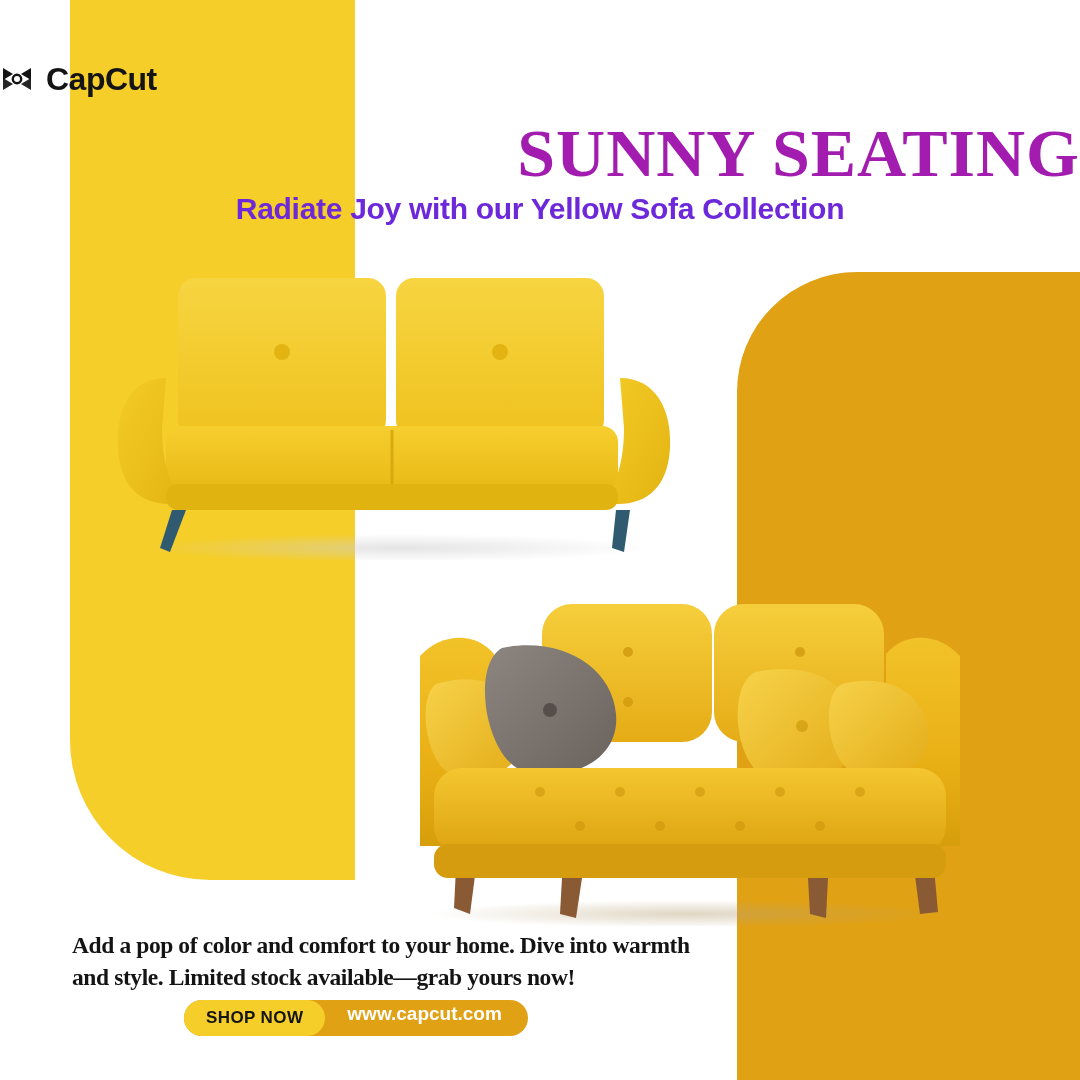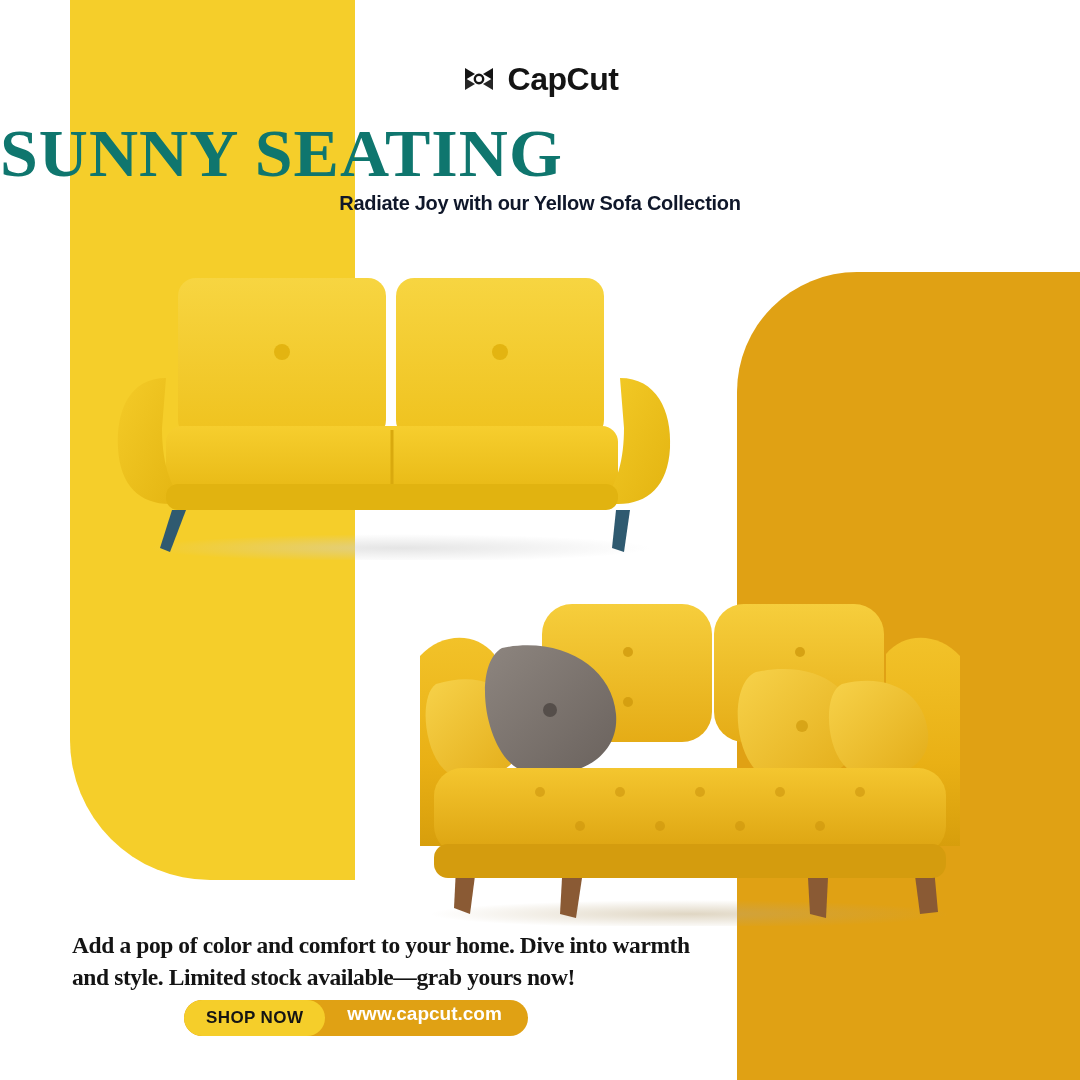--- a/index.html
+++ b/index.html
@@ -39,57 +39,56 @@
   }
 
   
   .brand {
     position: absolute;
     left: 0;
     right: 0;
     top: 62px;
     display: flex;
     align-items: center;
-    justify-content: center;
     gap: 12px;
   }
   .brand-mark {
     width: 34px;
     height: 34px;
     display: block;
   }
   .brand-name {
     font-size: 32px;
     font-weight: bold;
     color: #141414;
     letter-spacing: -0.5px;
     line-height: 1;
   }
   .headline {
     position: absolute;
     left: 0;
     right: 0;
     top: 114px;
-    text-align: left;
+    text-align: right;
     font-family: "Liberation Serif", serif;
     font-weight: bold;
     font-size: 68px;
     letter-spacing: 1px;
-    color: #0f766e;
+    color: #a21caf;
     line-height: 1.15;
   }
   .subhead {
     position: absolute;
     left: 0;
     right: 0;
     top: 192px;
     text-align: center;
-    font-size: 20px;
-    font-weight: bold;
-    color: #0f172a;
+    font-size: 30px;
+    font-weight: bold;
+    color: #6d28d9;
     letter-spacing: -0.3px;
   }
 
   
   .sofa1 {
     position: absolute;
     left: 100px;
     top: 260px;
     width: 600px;
     height: 300px;

